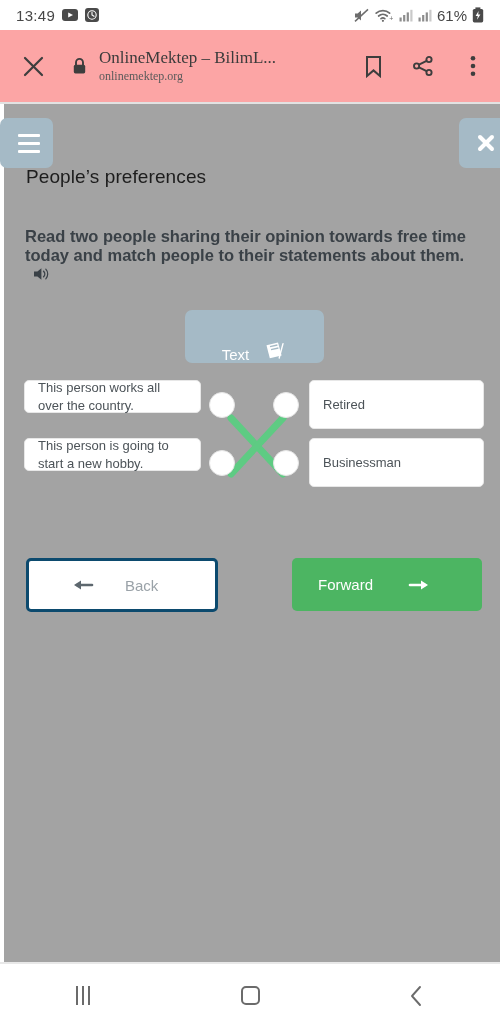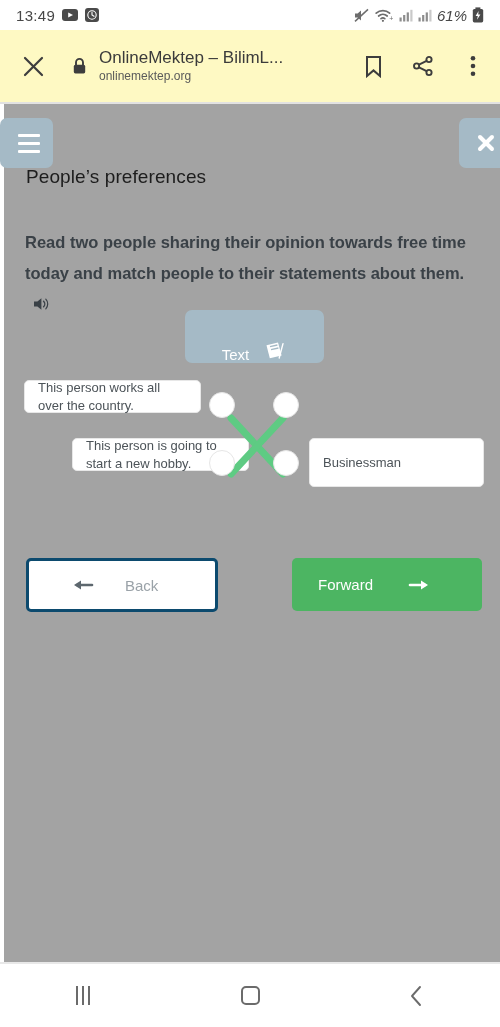--- a/index.html
+++ b/index.html
@@ -20,29 +20,30 @@
     position: absolute; top: 0; left: 0;
     width: 500px; height: 30px;
     display: flex; align-items: center;
     padding: 0 16px;
     color: #4a4a4a;
   }
   .status-left { display: flex; align-items: center; gap: 7px; }
   .status-right { margin-left: auto; display: flex; align-items: center; gap: 5px; }
   .clock { font-size: 15px; letter-spacing: .3px; color: #474747; }
   .sicon { display: inline-flex; align-items: center; justify-content: center; }
-  .batt-text { font-size: 15px; color: #474747; font-style: italic; }
+  .batt-text { font-size: 15px; color: #474747; }
 
   
   .browserbar {
     position: absolute; top: 30px; left: 0;
     width: 500px; height: 72px;
     display: flex; align-items: center;
     padding: 0 16px;
-    background: #fef9c3;
+    background: #fca5a5;
+    font-family: Liberation Serif, serif;
   }
   .bb-close { width: 34px; height: 34px; display:flex; align-items:center; justify-content:center; }
   .bb-lock { margin-left: 22px; display:flex; align-items:center; }
   .bb-titlewrap { margin-left: 12px; display: flex; flex-direction: column; justify-content: center; }
   .bb-title { font-size: 17px; color: #3b3b3b; line-height: 20px; white-space: nowrap; }
   .bb-url { font-size: 12px; color: #5a5a5a; line-height: 15px; margin-top: 1px; }
   .bb-actions { margin-left: auto; display: flex; align-items: center; gap: 28px; }
   .bb-ic { width: 22px; height: 22px; display:flex; align-items:center; justify-content:center; }
 
   .bar-divider {
@@ -71,21 +72,21 @@
 
   .page-title {
     position: absolute; left: 22px; top: 62px;
     font-size: 19px; color: #1d1d1d; letter-spacing: .1px;
   }
 
   .instruction {
     position: absolute; left: 21px; top: 123px;
     width: 460px;
     font-size: 16.5px; font-weight: bold; color: #3a4147;
-    line-height: 31px;
+    line-height: 19px;
   }
   .spk { display: inline-block; vertical-align: -2px; margin-left: 8px; }
 
   .text-btn {
     position: absolute; left: 181px; top: 206px;
     width: 139px; height: 53px;
     background: #a5bac6; border-radius: 7px;
     display: flex; align-items: flex-end; justify-content: center; gap: 16px;
     color: #ffffff; font-size: 15px;
   }
@@ -97,21 +98,21 @@
     background: #fff; border: 1px solid #e7e7e7; border-radius: 5px;
     display: flex; align-items: center;
     padding: 0 13px;
     font-size: 13px; color: #4c5358; line-height: 18px;
   }
   .card.left  { left: 20px;  width: 177px; height: 33px; }
   .card.right { left: 305px; width: 175px; height: 49px; }
   .card.r1 { top: 2px; }
   .card.r2 { top: 60px; }
   .card.l1 { top: 2px; }
-  .card.l2 { top: 60px; margin-left: 48px; }
+  .card.l2 { top: 60px; }
 
   .lines { position: absolute; left: 197px; top: 0; width: 110px; height: 120px; }
   .dot {
     position: absolute; width: 26px; height: 26px; border-radius: 50%;
     border: 1.5px solid #e6e6e6; background: #fff;
   }
   .dot.tl { left: 8px;  top: 14px; }
   .dot.tr { left: 72px; top: 14px; }
   .dot.bl { left: 8px;  top: 72px; }
   .dot.br { left: 72px; top: 72px; }
@@ -294,20 +295,21 @@
           <line x1="18" y1="2.6" x2="14.2" y2="17" stroke="#ffffff" stroke-width="1.4" stroke-linecap="round"></line>
         </svg>
       </span>
     </div>
 
     <div class="match">
 
       <div class="card left l1">This person works all over the country.</div>
       <div class="card left l2">This person is going to start a new hobby.</div>
 
+      <div class="card right r1">Retired</div>
       <div class="card right r2">Businessman</div>
 
       <div class="lines">
         <svg width="110" height="120" viewBox="0 0 110 120" style="position:absolute;left:0;top:0;">
           <line id="line-a" x1="30" y1="40" x2="82" y2="96" stroke="#5ecb83" stroke-width="7" stroke-linecap="round"></line>
           <line id="line-b" x1="82" y1="40" x2="30" y2="96" stroke="#5ecb83" stroke-width="7" stroke-linecap="round"></line>
         </svg>
         <div class="dot tl"></div>
         <div class="dot tr"></div>
         <div class="dot bl"></div>

